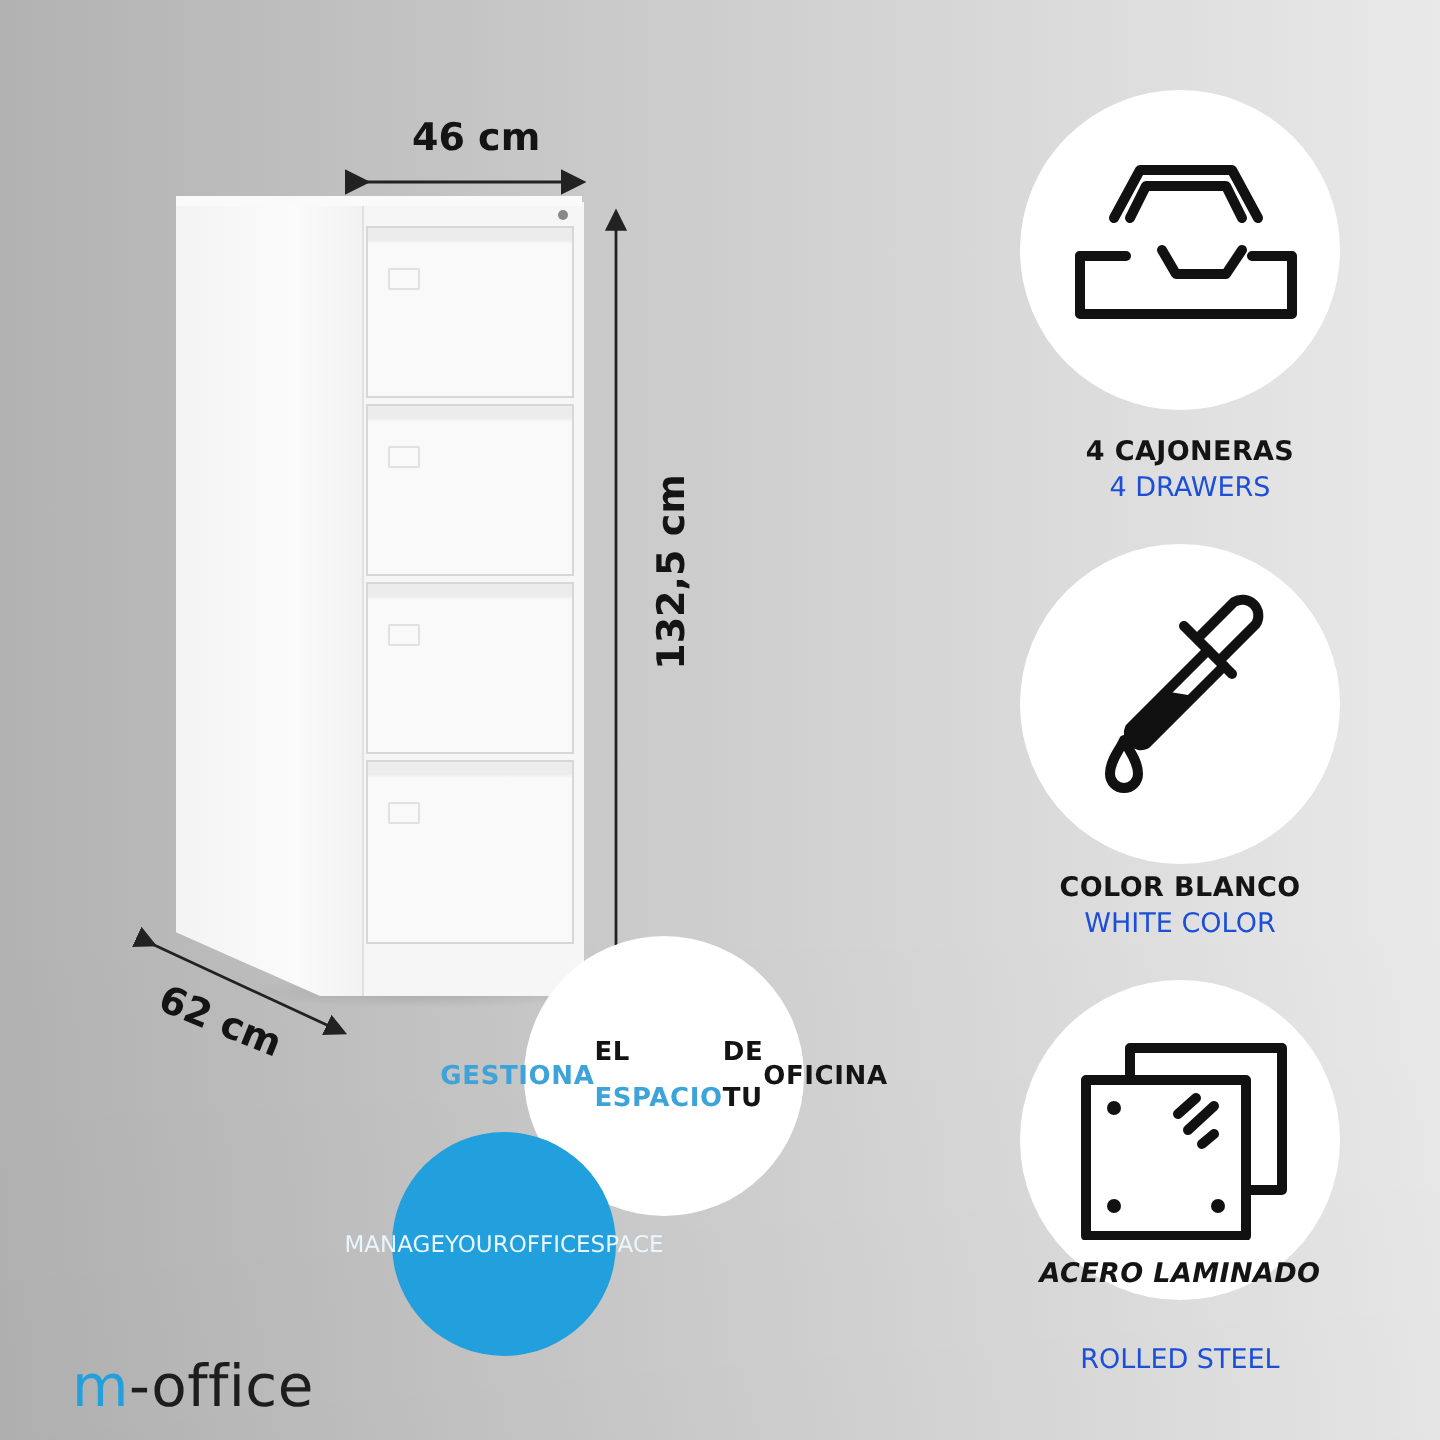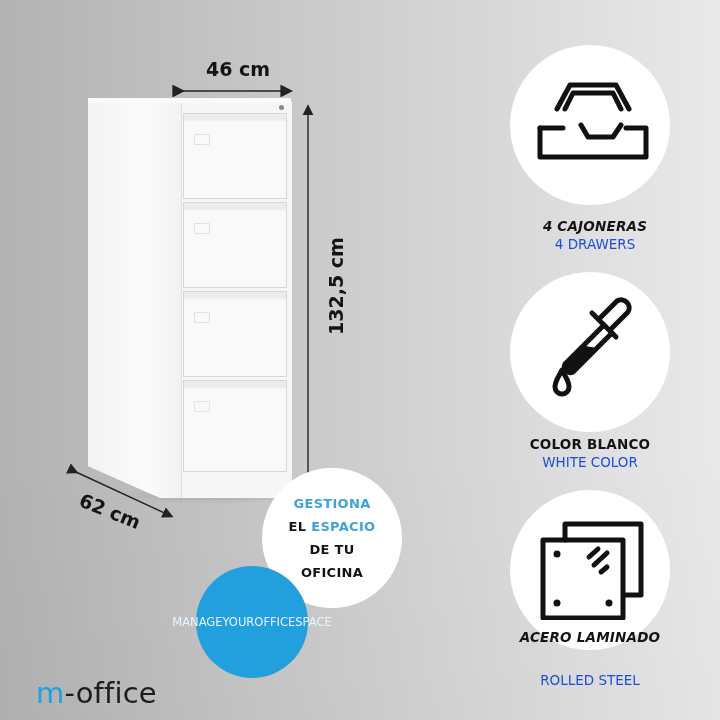--- a/index.html
+++ b/index.html
@@ -46,21 +46,21 @@
     display:flex; align-items:center; justify-content:center;
   }
   .feat-title {
     position:absolute; width:220px; text-align:center; font-weight:bold; font-size:13.5px; color:#141414; letter-spacing:0.2px;
   }
   .feat-sub {
     position:absolute; width:220px; text-align:center; font-size:13.5px; color:#1d4ed8;
   }
   .white-bubble {
     position:absolute; left:262px; top:468px; width:140px; height:140px; border-radius:50%; background:#fff;
-    display:flex; flex-direction:column; align-items:center; justify-content:center;
+    display:flex; flex-direction:row; align-items:center; justify-content:center;
     font-weight:bold; font-size:13px; line-height:23px; color:#141414; letter-spacing:0.3px;
   }
   .white-bubble .blue { color:#3ea3d8; }
   .blue-bubble {
     position:absolute; left:196px; top:566px; width:112px; height:112px; border-radius:50%; background:#229fdd;
     display:flex; align-items:center; justify-content:center;
     color:#e9f6fd; font-size:11.5px; line-height:18.5px;
   }
   .logo { position:absolute; left:36px; top:676px; font-size:29px; color:#1d1d1d; letter-spacing:0.2px; }
   .logo .m { color:#229fdd; }
@@ -109,21 +109,21 @@
   <svg width="120" height="100" viewBox="0 0 120 100">
     <g fill="none" stroke="#111" stroke-width="5" stroke-linecap="round" stroke-linejoin="round">
       <path d="M27,34 L40,10 L86,10 L99,34"></path>
       <path d="M35,34 L43,18 L83,18 L91,34"></path>
       <path d="M10,53 L10,82 L116,82 L116,53 L96,53"></path>
       <path d="M10,53 L33,53"></path>
       <path d="M51,50 L58,62 L83,62 L91,50"></path>
     </g>
   </svg>
 </div>
-<div class="feat-title" style="left:485px;top:218px;font-style:italic;">4 CAJONERAS</div>
+<div class="feat-title" style="left:485px;top:218px;">4 CAJONERAS</div>
 <div class="feat-sub" style="left:485px;top:236px;">4 DRAWERS</div>
 
 <div class="icon-circle" style="left:510px;top:272px;">
   <svg width="110" height="120" viewBox="0 0 110 120">
     <g fill="none" stroke="#111" stroke-width="5" stroke-linejoin="round" stroke-linecap="round">
       <path d="M75,38 L93,20 a8,8 0 0 0 -11,-11 L64,27"></path>
       <path d="M57,21 L81,45"></path>
       <path d="M69,33 L30,72 a6,6 0 0 0 8,8 L77,41"></path>
       <path d="M20,95 C20,88 25,83 27,78 C29,83 34,88 34,95 a7,7 0 0 1 -14,0 Z"></path>
     </g>

